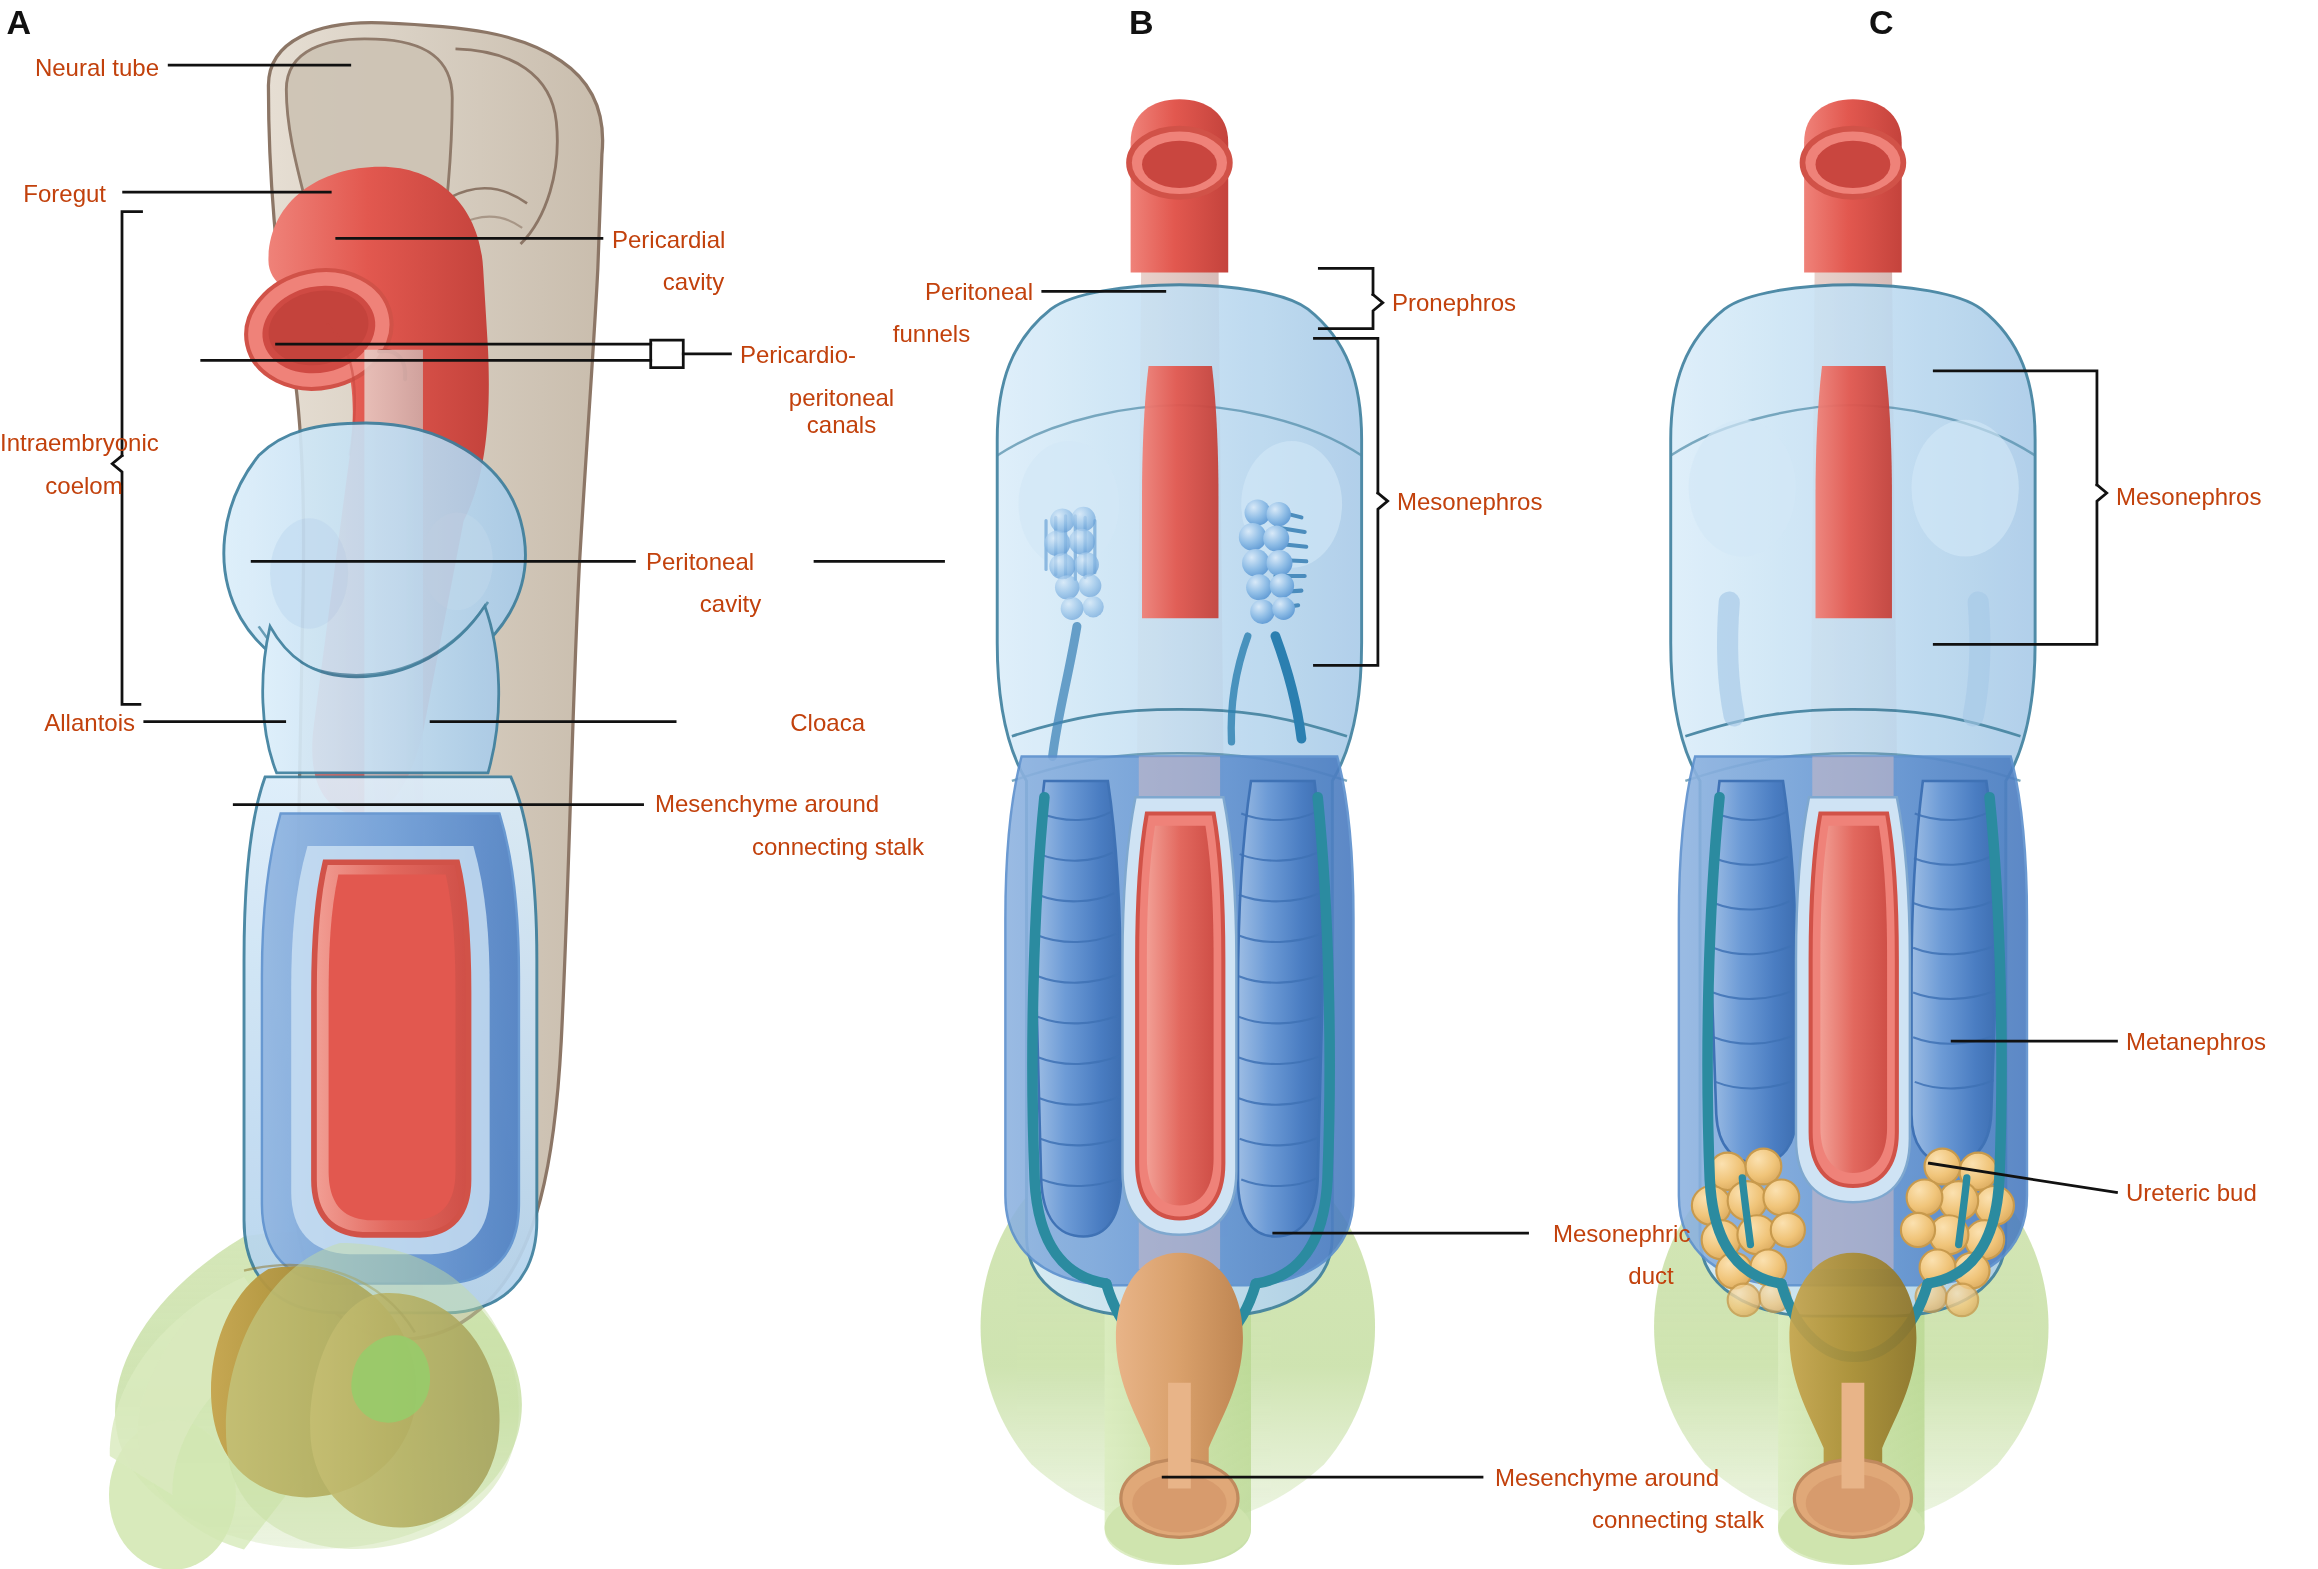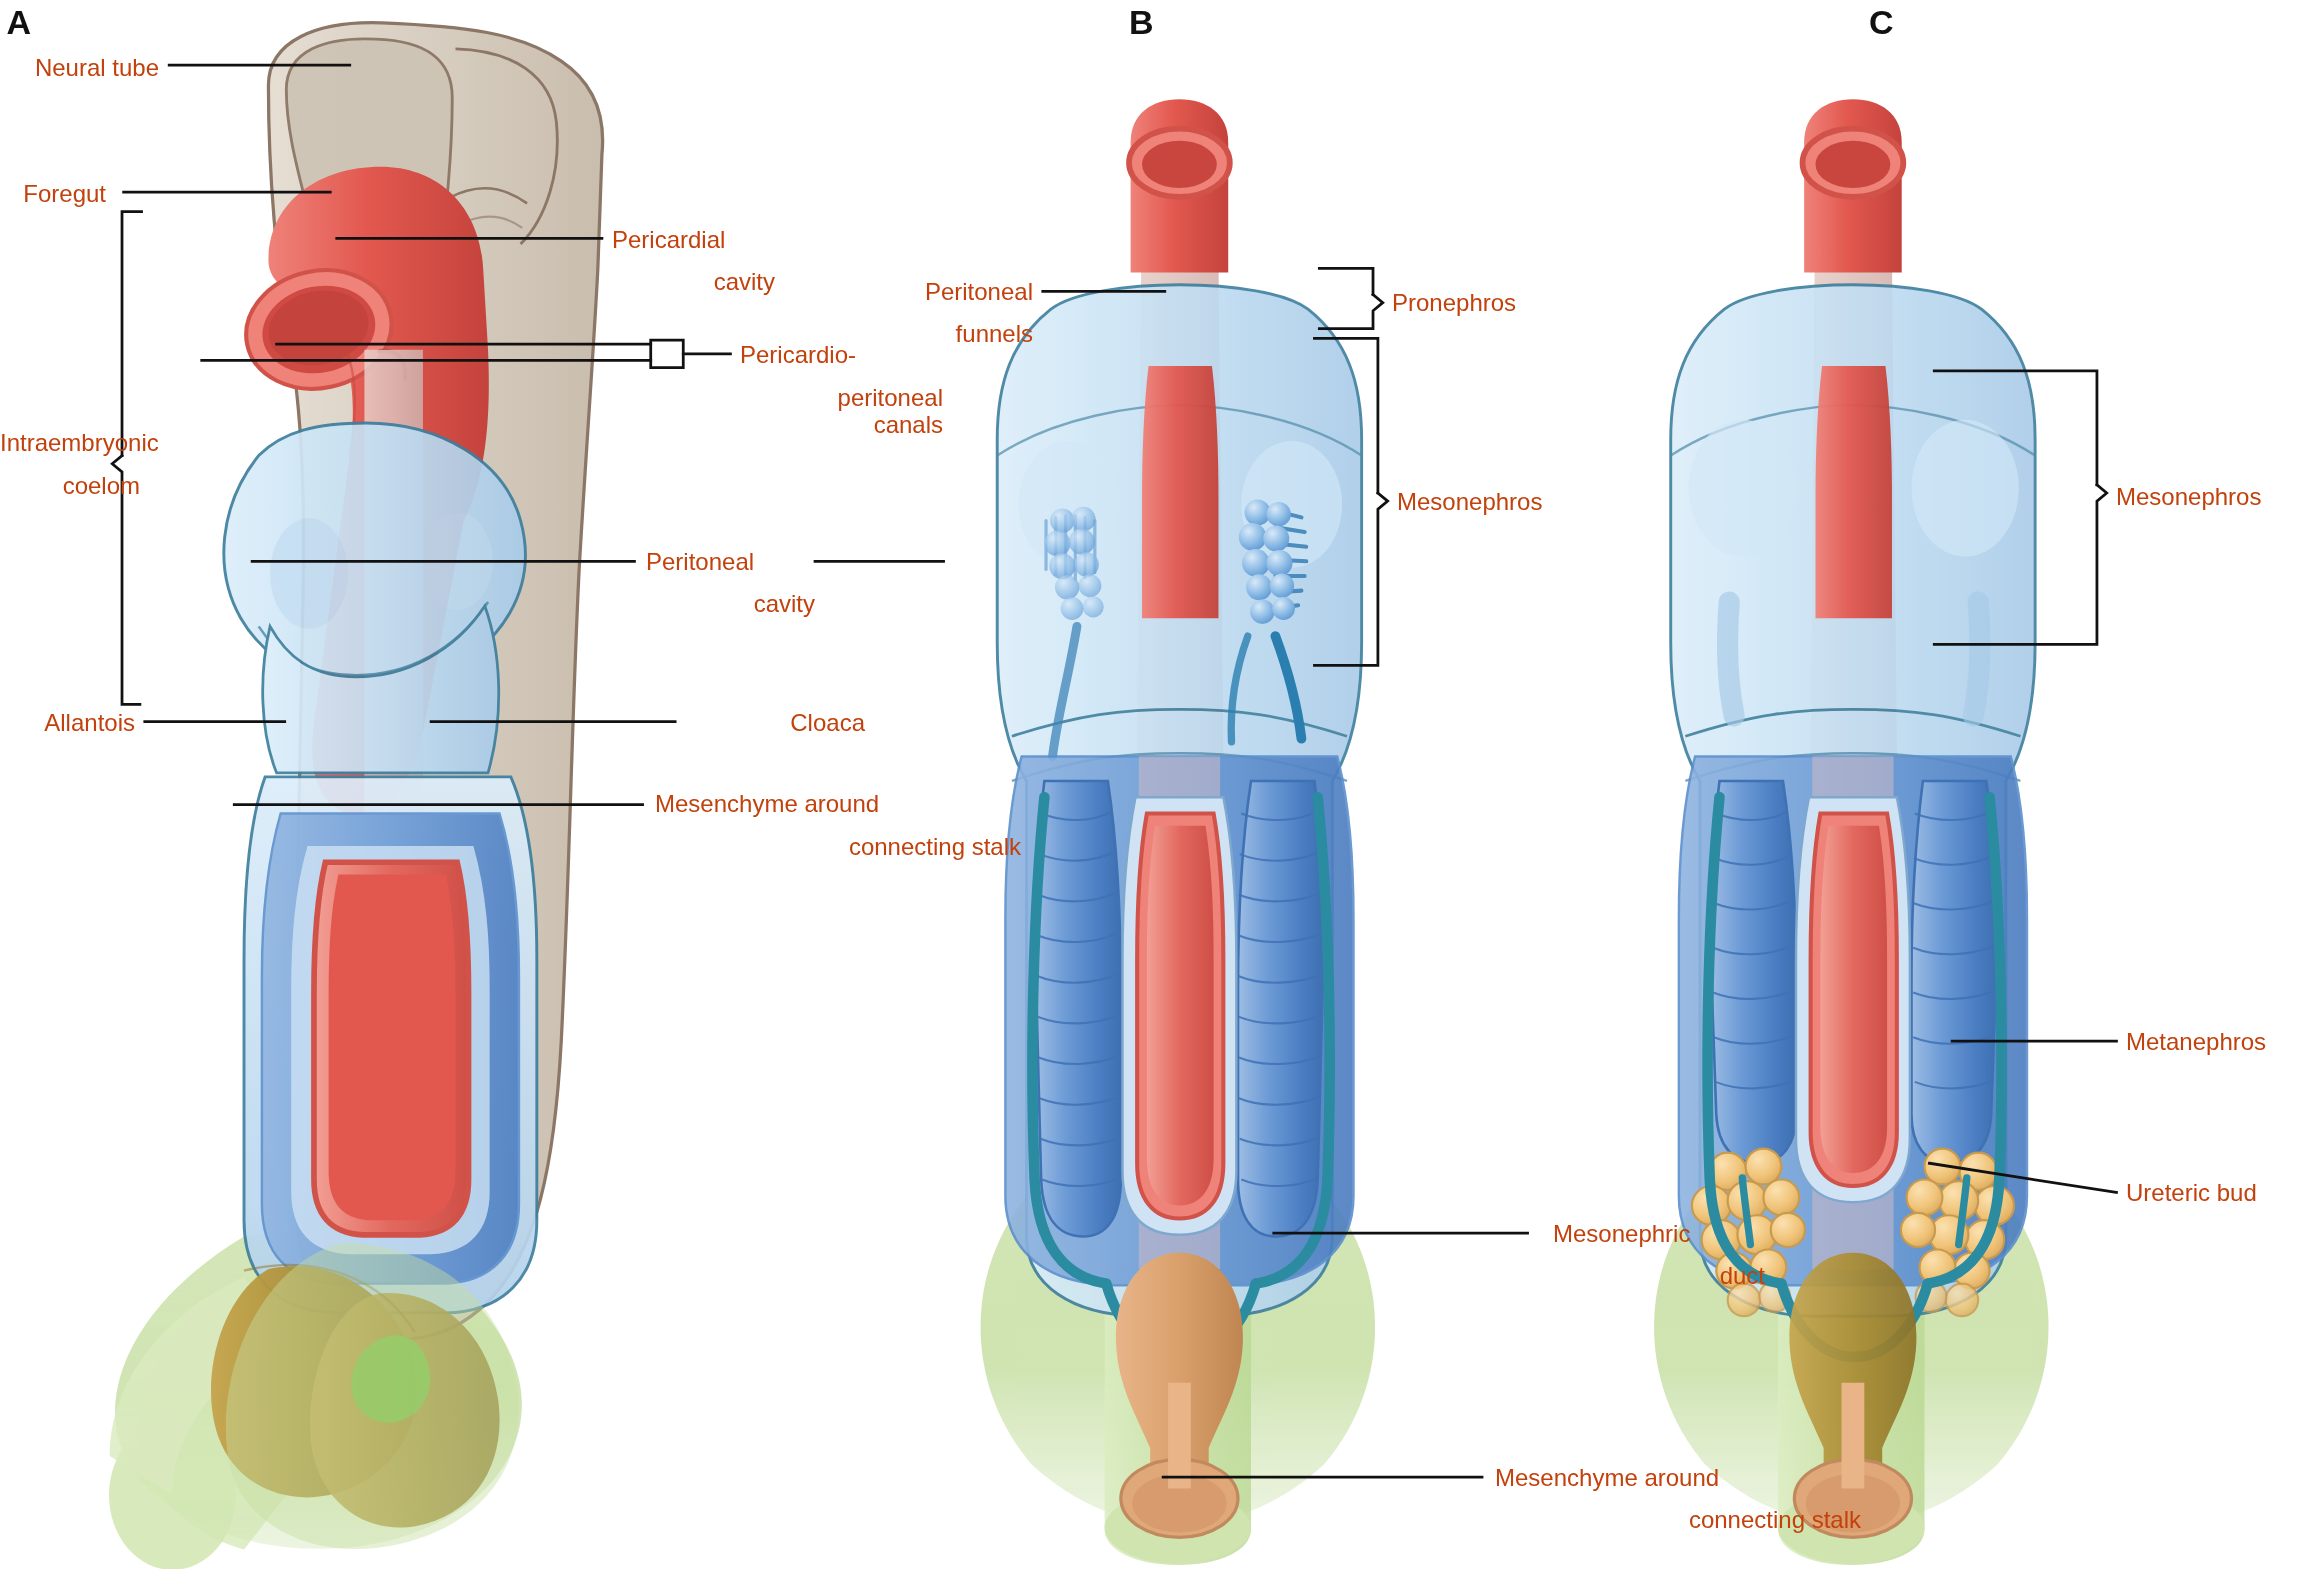--- a/index.html
+++ b/index.html
@@ -3,21 +3,21 @@
 <meta charset="utf-8">
 <style>
   html,body{margin:0;padding:0;background:#ffffff;}
   body{width:2319px;height:1570px;position:relative;overflow:hidden;
        font-family:"Liberation Sans","DejaVu Sans",sans-serif;color:#111;}
   .stage{position:absolute;left:0;top:0;width:2319px;height:1570px;}
   svg.figure{position:absolute;left:0;top:0;width:2319px;height:1570px;display:block;}
   .panel-letter{position:absolute;font-weight:bold;font-size:34px;line-height:34px;color:#111;}
   .lbl{position:absolute;font-size:24px;line-height:43px;color:#c2410c;white-space:pre;}
   .lbl.r{text-align:right;}
-  .lbl.c{text-align:right;}
+  .lbl.c{text-align:center;}
   .lbl.l{text-align:left;}
 </style>
 </head>
 <body>
 
 <div class="stage">
 
 <svg class="figure" viewBox="0 0 2851 1930">
   <defs>
     <linearGradient id="gNeural" x1="0" y1="0" x2="1" y2="0">

